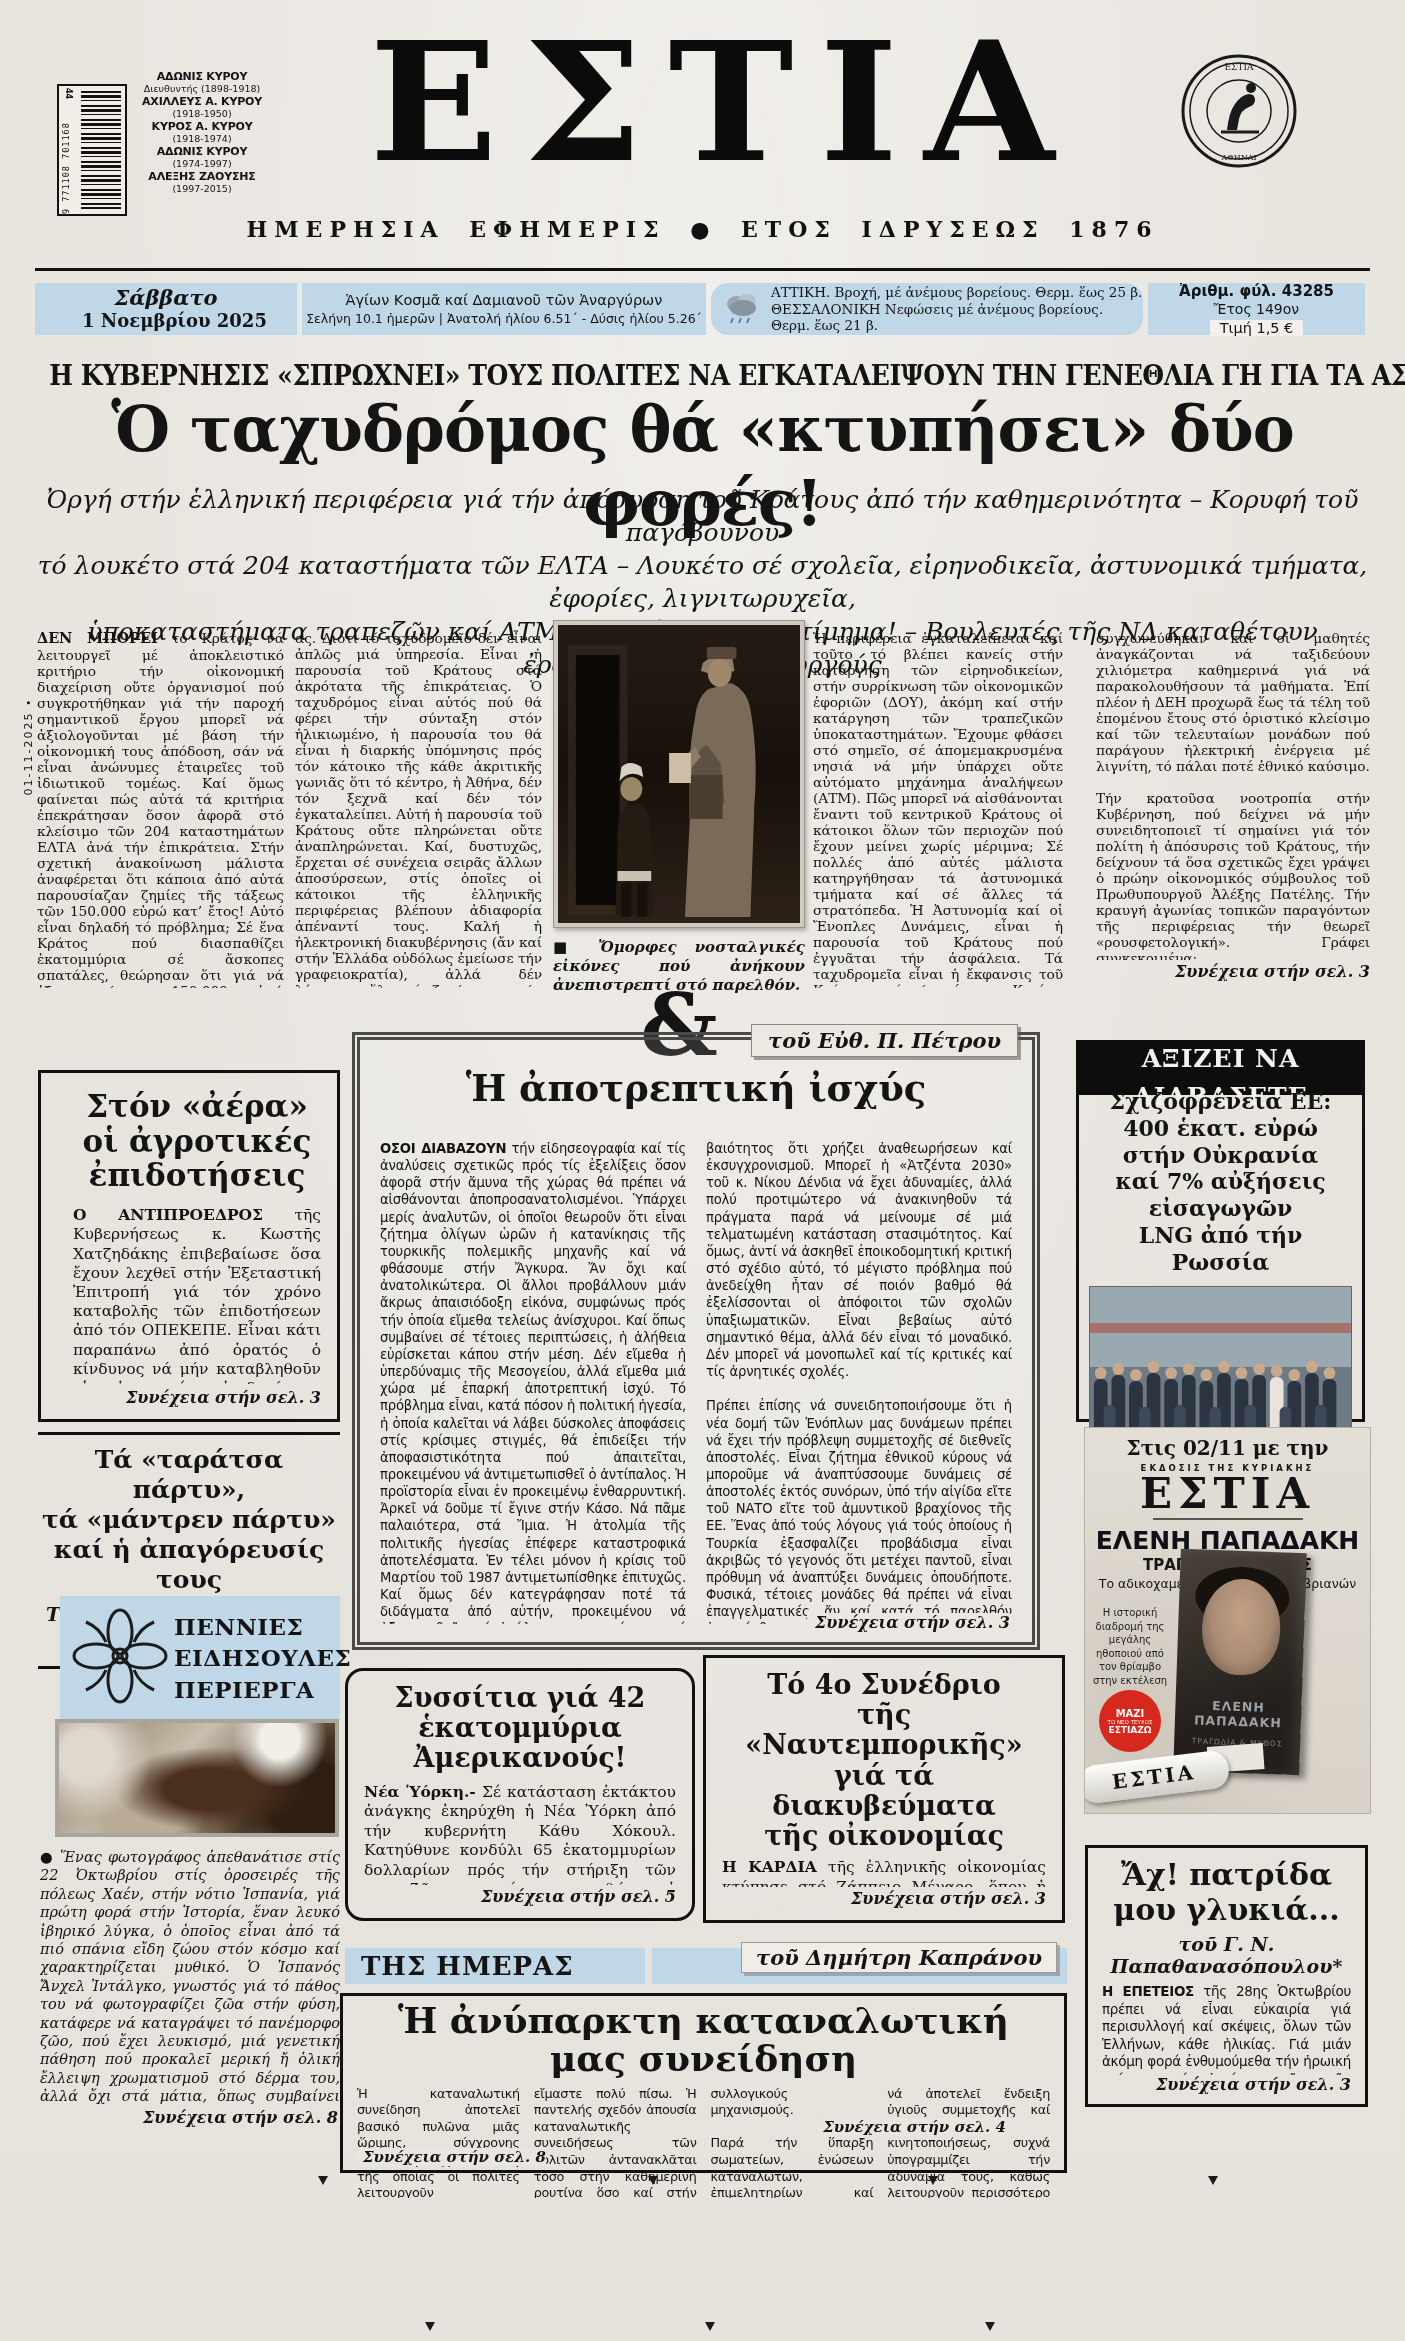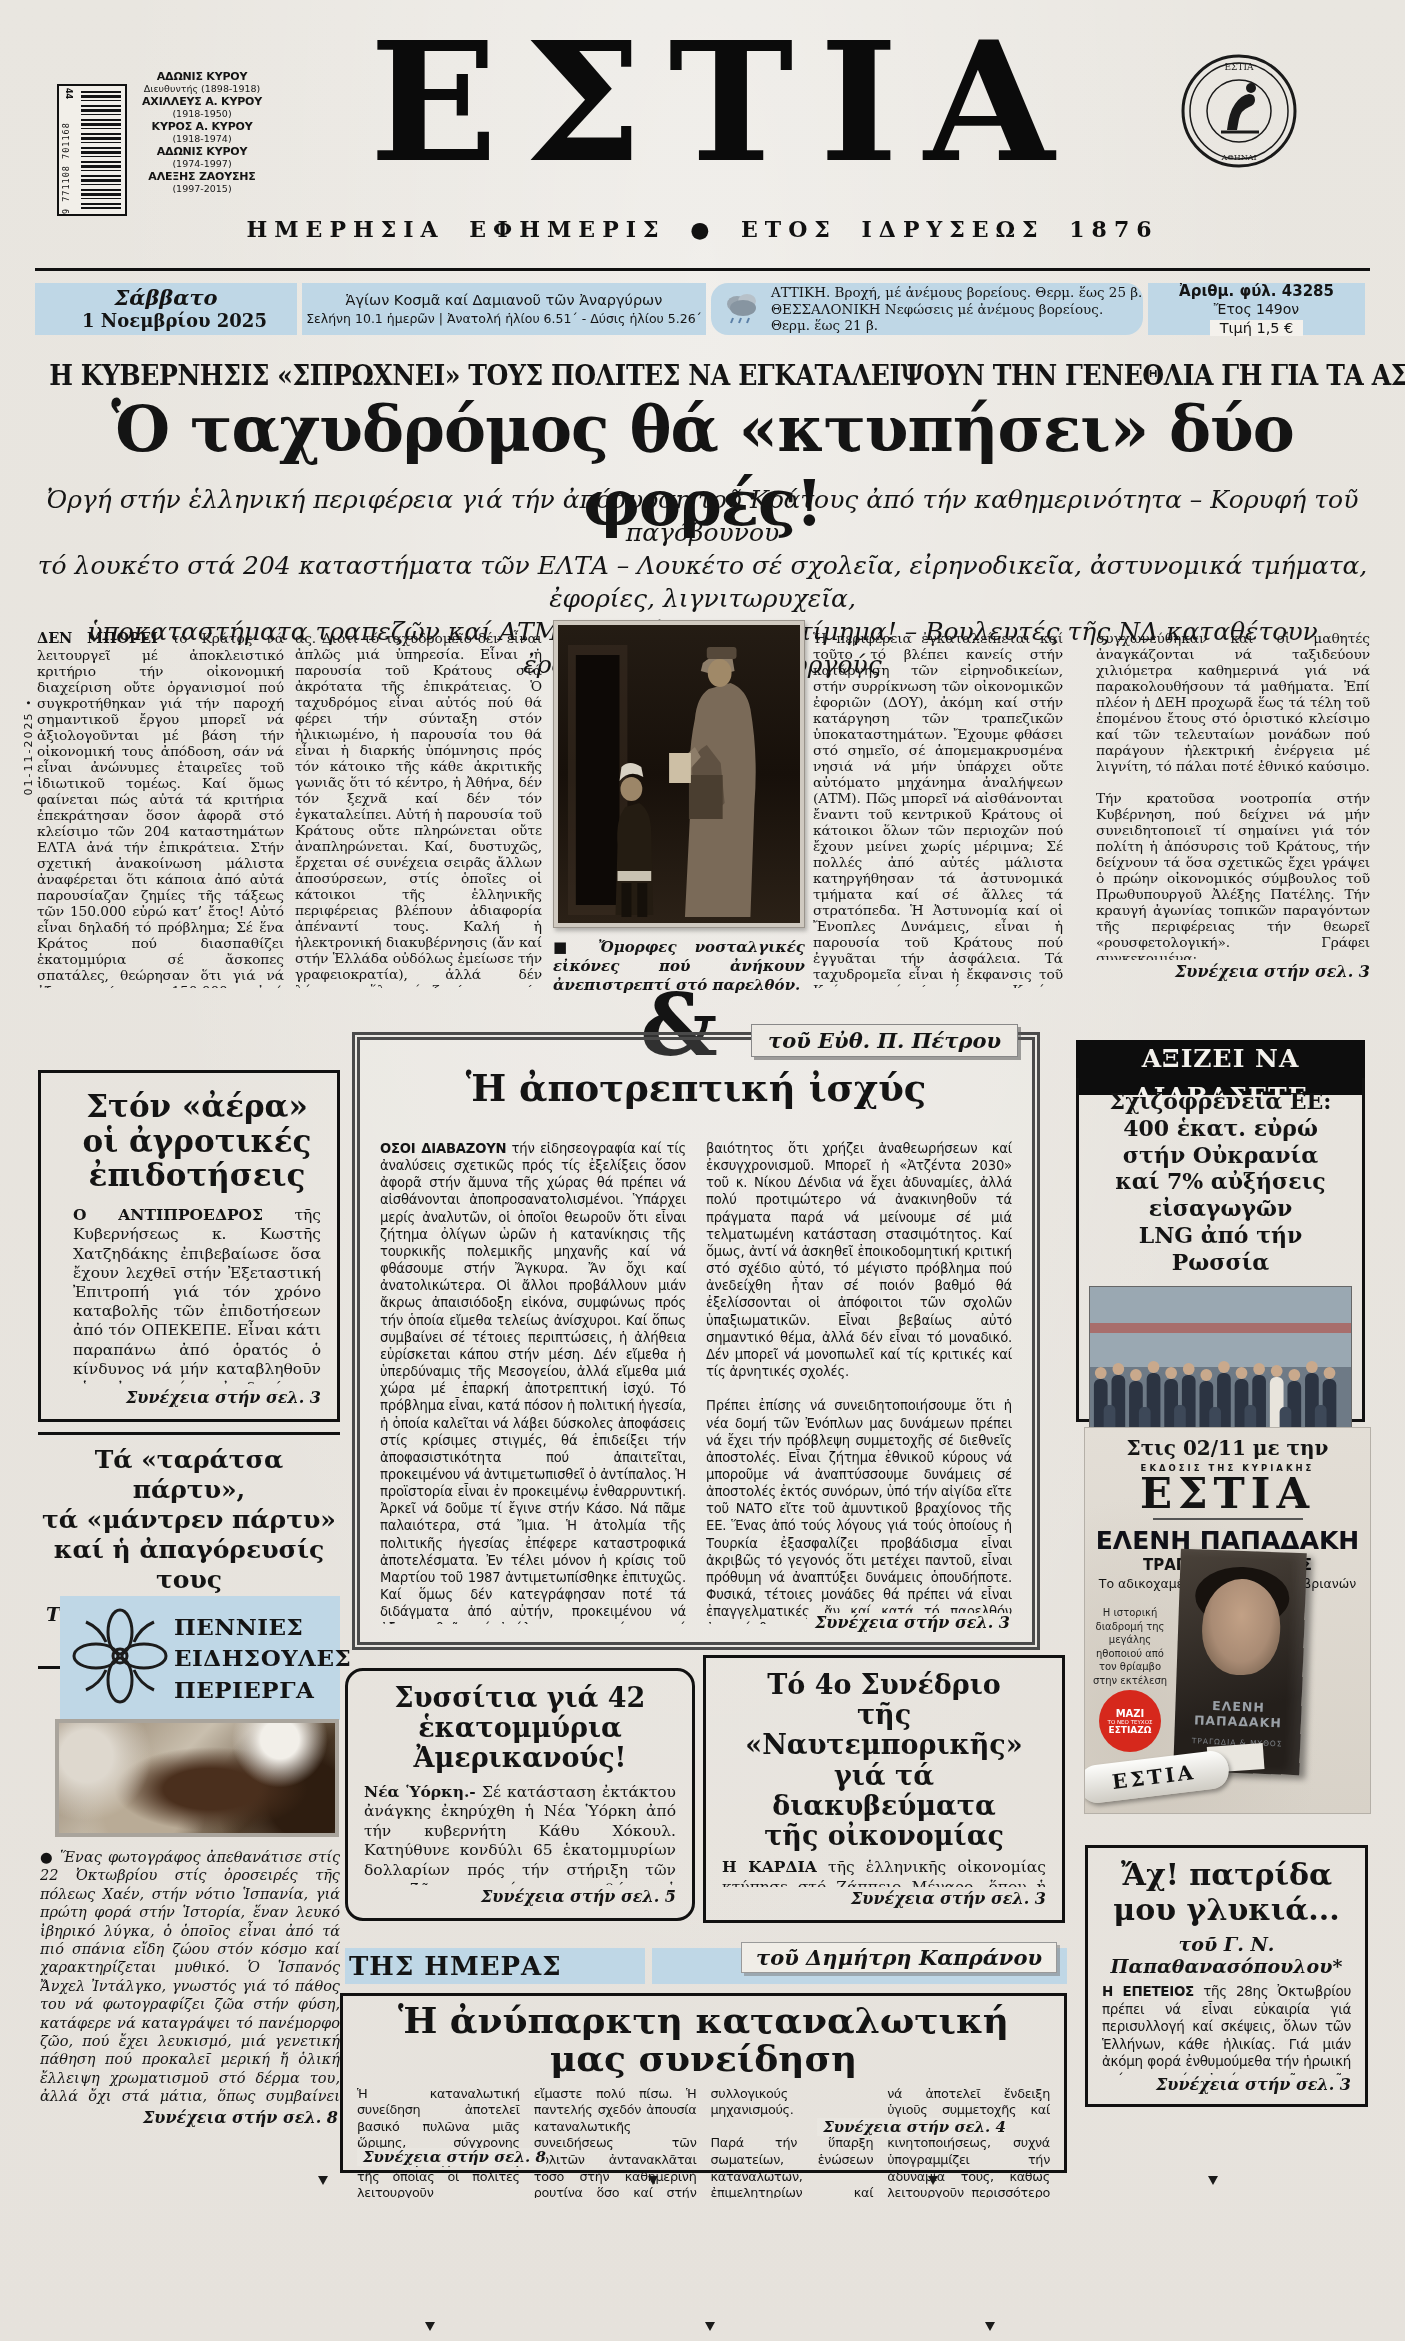--- a/index.html
+++ b/index.html
@@ -135,21 +135,21 @@
 
   .sussitia{left:345px;top:1668px;width:350px;height:253px;border-radius:18px;}
   .sussitia .atitle{font-size:27px;margin-bottom:8px;}
   .sussitia .abody{font-size:15.5px;line-height:1.26;}
   .sussitia .cont{font-size:16px;margin-top:2px;}
   .nafte{left:703px;top:1655px;width:362px;height:268px;}
   .nafte .atitle{font-size:27px;margin-bottom:6px;}
   .nafte .abody{font-size:15.5px;line-height:1.26;}
   .nafte .cont{font-size:16px;margin-top:2px;}
 
-  .imeras-band1{left:345px;top:1948px;width:300px;height:36px;background:#bfd7e6;display:flex;align-items:center;padding-left:4px;box-sizing:border-box;}
+  .imeras-band1{left:345px;top:1948px;width:300px;height:36px;background:#bfd7e6;display:flex;align-items:center;padding-left:16px;box-sizing:border-box;}
   .imeras-band1 span{font-weight:bold;font-size:26px;letter-spacing:1px;}
   .imeras-band2{left:652px;top:1948px;width:415px;height:36px;background:#bfd7e6;}
   .imeras-chip{position:absolute;right:10px;top:-6px;background:#f0ede7;border:1px solid #999;box-shadow:3px 3px 0 rgba(120,120,120,.5);
      padding:2px 14px;font-weight:bold;font-style:italic;font-size:21px;}
   .kapranos{left:340px;top:1993px;width:727px;height:180px;border:3px solid #111;box-sizing:border-box;padding:6px 14px;}
   .kapranos .ktitle{text-align:center;font-weight:bold;font-size:36px;line-height:1.05;}
   .kap-cols{display:flex;gap:14px;margin-top:8px;height:112px;overflow:hidden;}
   .kap-col{flex:1;font:12.8px/1.3 "DejaVu Sans",sans-serif;text-align:justify;letter-spacing:-.3px;}
   .kap-cont-l{position:absolute;left:14px;bottom:4px;background:#e9e6e0;padding-left:6px;font-size:15px;}
   .kap-cont-r{position:absolute;right:58px;bottom:34px;background:#e9e6e0;padding-left:6px;font-size:15px;}

